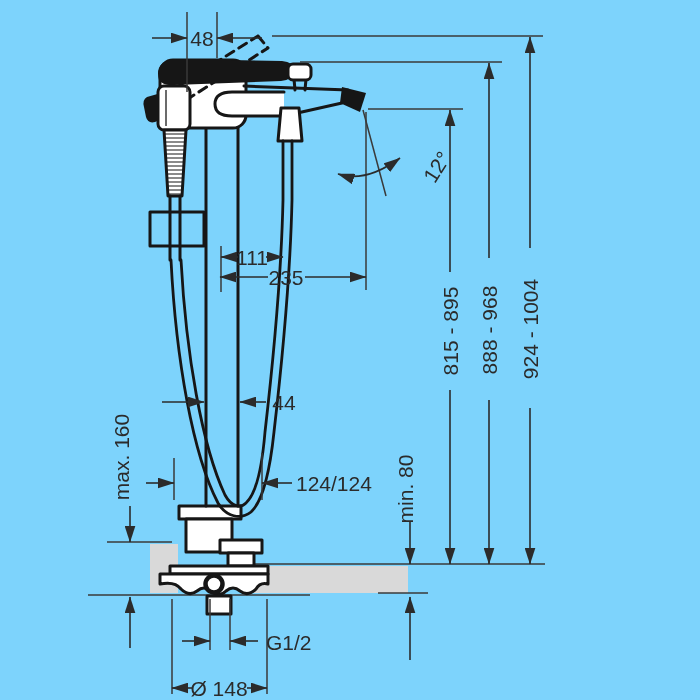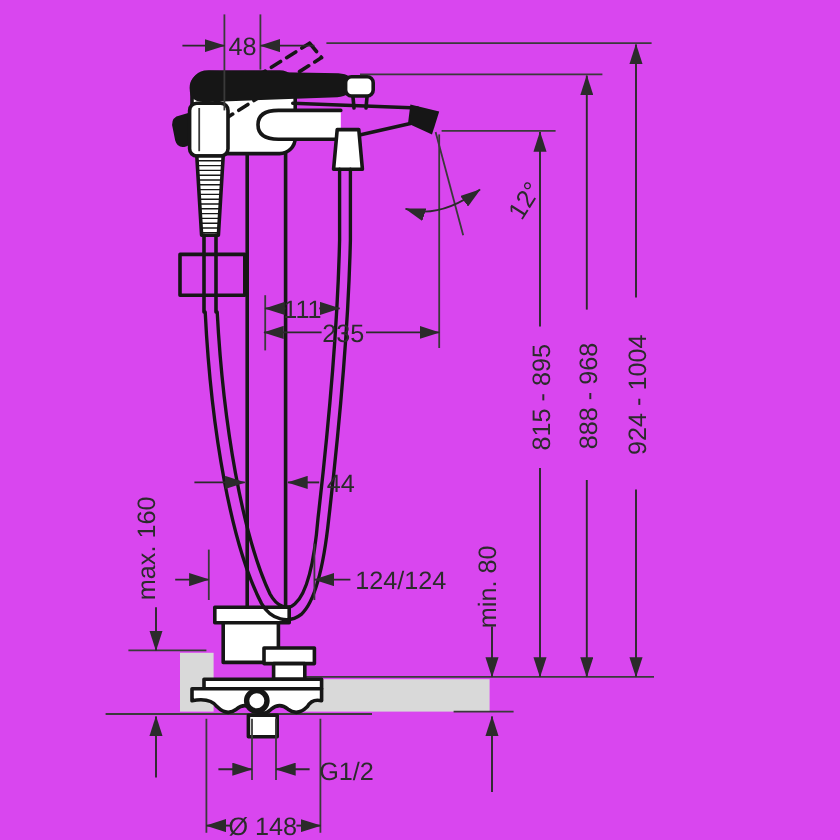--- a/index.html
+++ b/index.html
@@ -1,16 +1,16 @@
 <!DOCTYPE html>
 <html><head>
 <meta charset="utf-8">
 <style>
   html,body{margin:0;padding:0;background:#ffffff;}
-  .stage{width:700px;height:700px;position:relative;background:#d946ef;overflow:hidden;}
+  .stage{width:700px;height:700px;position:relative;background:#7dd3fc;overflow:hidden;}
   svg{display:block;}
   .outline{stroke:#161616;stroke-width:3;fill:#ffffff;stroke-linejoin:round;stroke-linecap:round;}
   .outline-nf{stroke:#161616;stroke-width:3;fill:none;stroke-linejoin:round;stroke-linecap:round;}
   .solid{fill:#161616;stroke:none;}
   .hose{stroke:#161616;stroke-width:2.8;fill:none;stroke-linecap:round;}
   .thin{stroke:#3a3a3a;stroke-width:1.5;fill:none;}
   .dim{stroke:#2b2b2b;stroke-width:1.6;fill:none;marker-end:url(#ah);}
   .dim2{stroke:#2b2b2b;stroke-width:1.6;fill:none;marker-end:url(#ah);marker-start:url(#ah);}
   .dash{stroke:#161616;stroke-width:3;fill:none;stroke-dasharray:9 6;stroke-linecap:round;}
   .hatch{stroke:#161616;stroke-width:1.2;}

